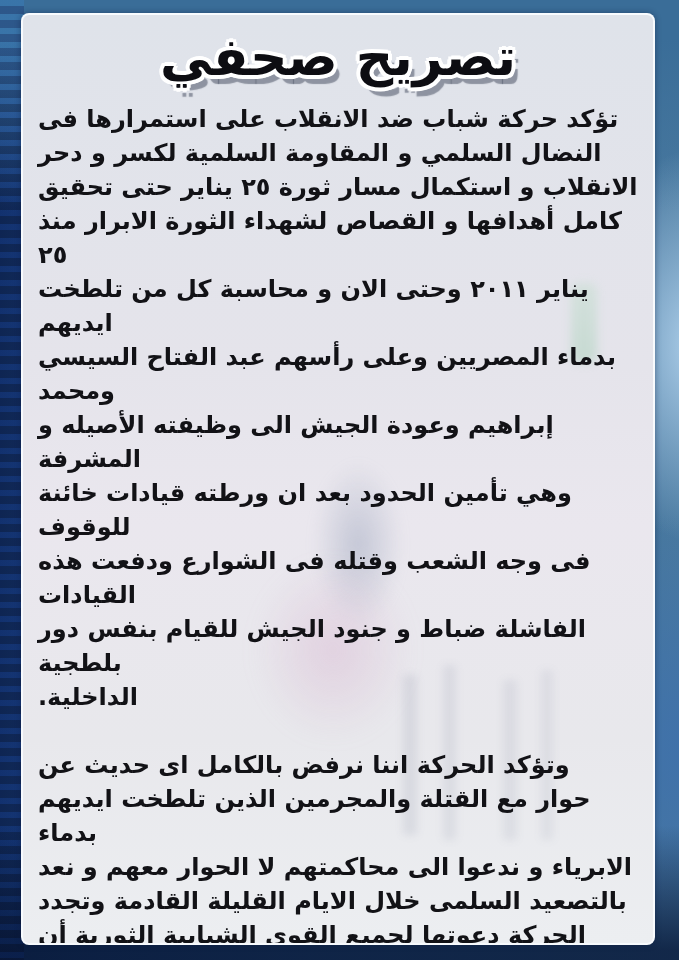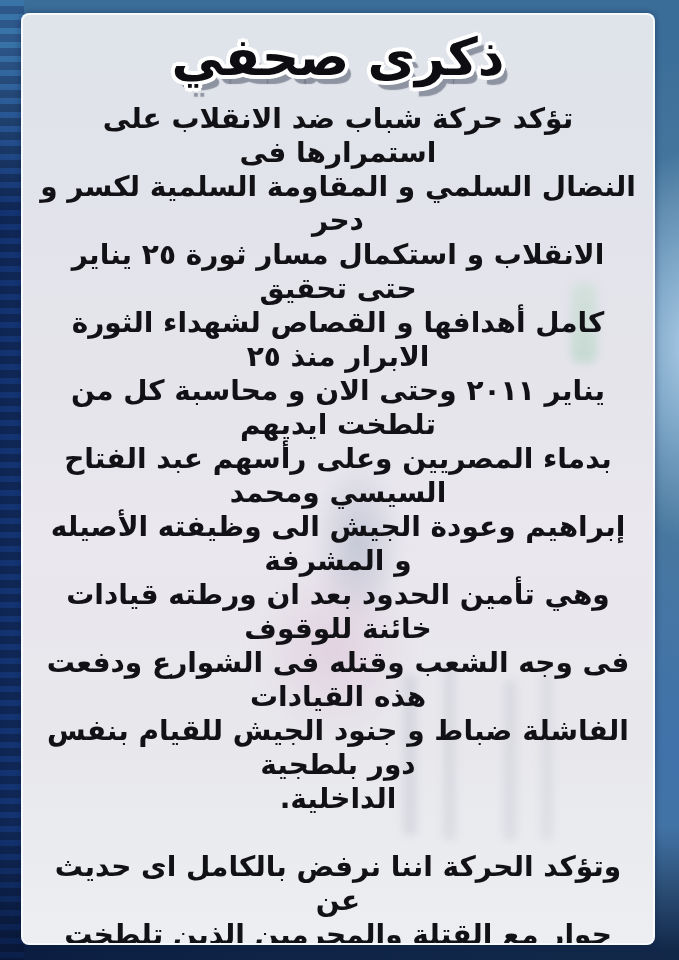--- a/index.html
+++ b/index.html
@@ -76,44 +76,44 @@
     text-shadow:
       -3px -3px 0 #fff, 3px -3px 0 #fff, -3px 3px 0 #fff, 3px 3px 0 #fff,
       -4px 0 0 #fff, 4px 0 0 #fff, 0 -4px 0 #fff, 0 4px 0 #fff,
       6px 9px 1px rgba(75,82,100,0.55);
     z-index: 2;
   }
 
   
   .para {
     direction: rtl;
-    text-align: center;
+    text-align: left;
     white-space: pre-line;
     font-weight: bold;
-    font-size: 28px;
+    font-size: 24px;
     line-height: 34px;
     color: #121216;
     width: 600px;
     z-index: 2;
   }
   .para-1 { margin-top: 16px; }
   .para-2 { margin-top: 34px; }
 </style>
 </head>
 <body>
 
 <div class="frame">
   <div class="panel">
 
     <div class="ghost ghost-figure"></div>
     <div class="ghost ghost-green"></div>
     <div class="ghost ghost-pink"></div>
     <div class="ghost ghost-legs"></div>
 
-    <div class="title">ذكرى صحفي</div>
+    <div class="title">تصريح صحفي</div>
 
     <div class="para para-1">تؤكد حركة شباب ضد الانقلاب على استمرارها فى
 النضال السلمي و المقاومة السلمية لكسر و دحر
 الانقلاب و استكمال مسار ثورة ٢٥ يناير حتى تحقيق
 كامل أهدافها و القصاص لشهداء الثورة الابرار منذ ٢٥
 يناير ٢٠١١ وحتى الان و محاسبة كل من تلطخت ايديهم
 بدماء المصريين وعلى رأسهم عبد الفتاح السيسي ومحمد
 إبراهيم وعودة الجيش الى وظيفته الأصيله و المشرفة
 وهي تأمين الحدود بعد ان ورطته قيادات خائنة للوقوف
 فى وجه الشعب وقتله فى الشوارع ودفعت هذه القيادات

